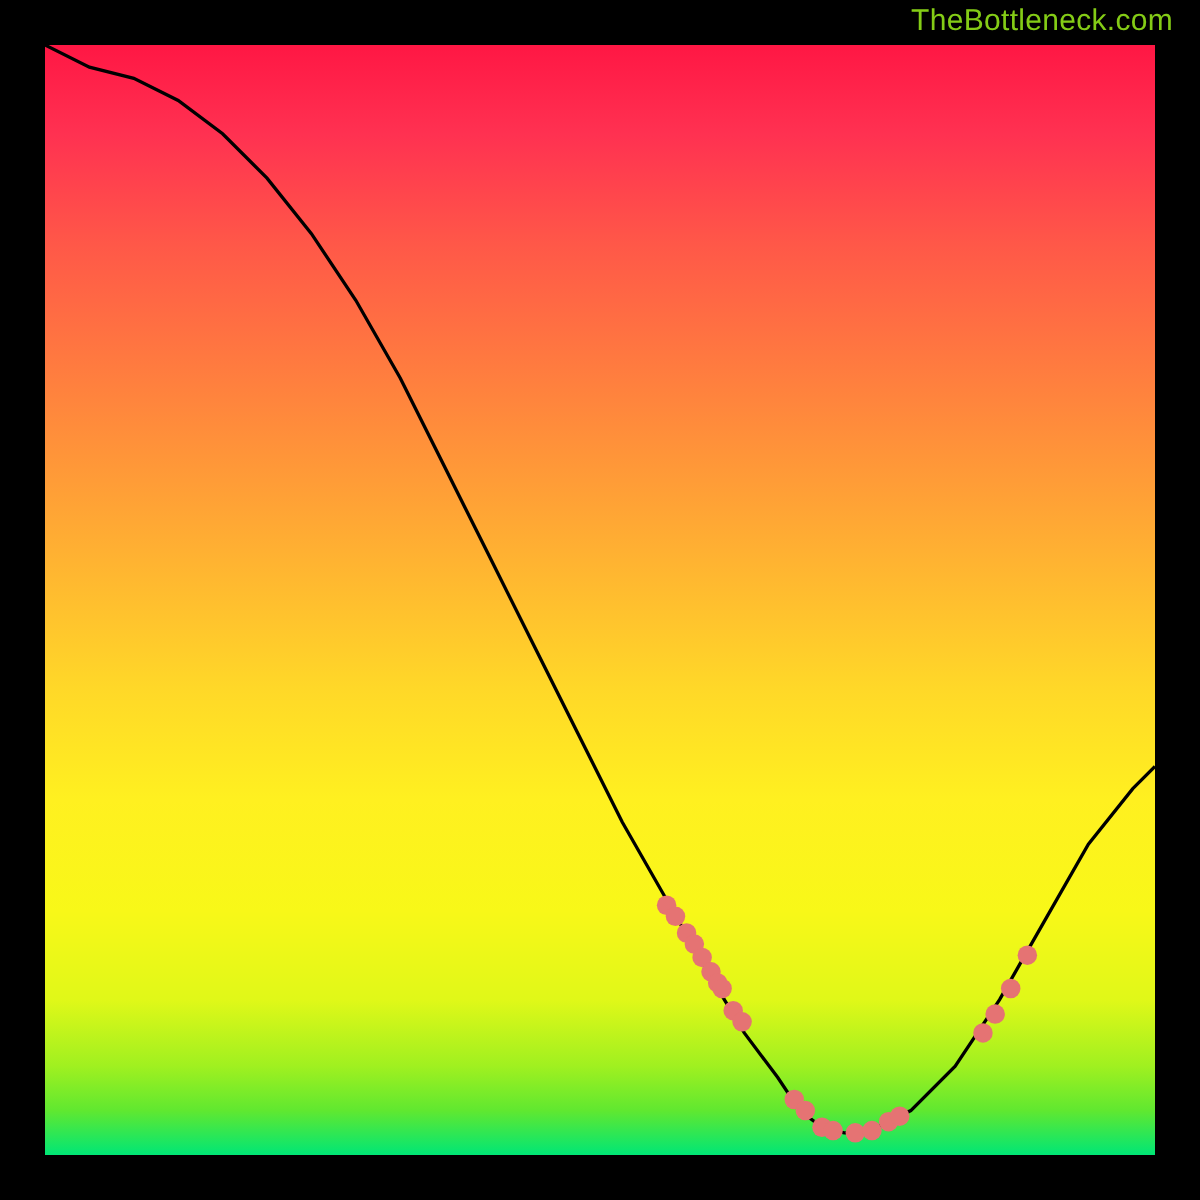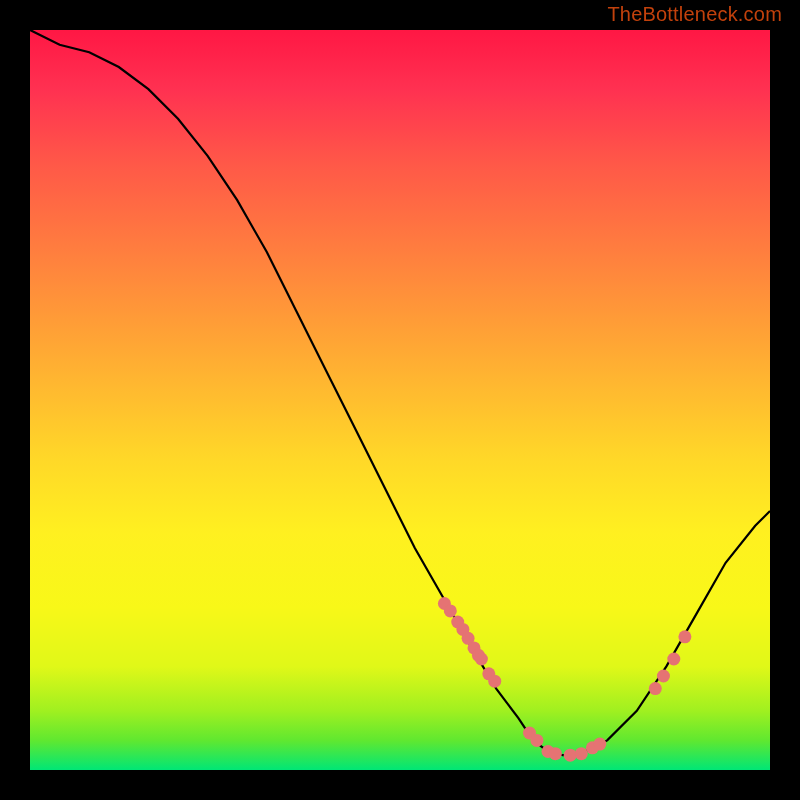--- a/index.html
+++ b/index.html
@@ -8,21 +8,21 @@
   height: 800px;
   background: #000;
   font-family: Arial, sans-serif;
   position: relative;
   overflow: hidden;
 }
 .watermark {
   position: absolute;
   top: 3px;
   right: 18px;
-  color: #c2410c;
+  color: #84cc16;
   font-size: 20px;
   font-weight: normal;
   z-index: 10;
   letter-spacing: 0.2px;
 }
 .plot-area {
   position: absolute;
   left: 30px;
   top: 30px;
   width: 740px;

